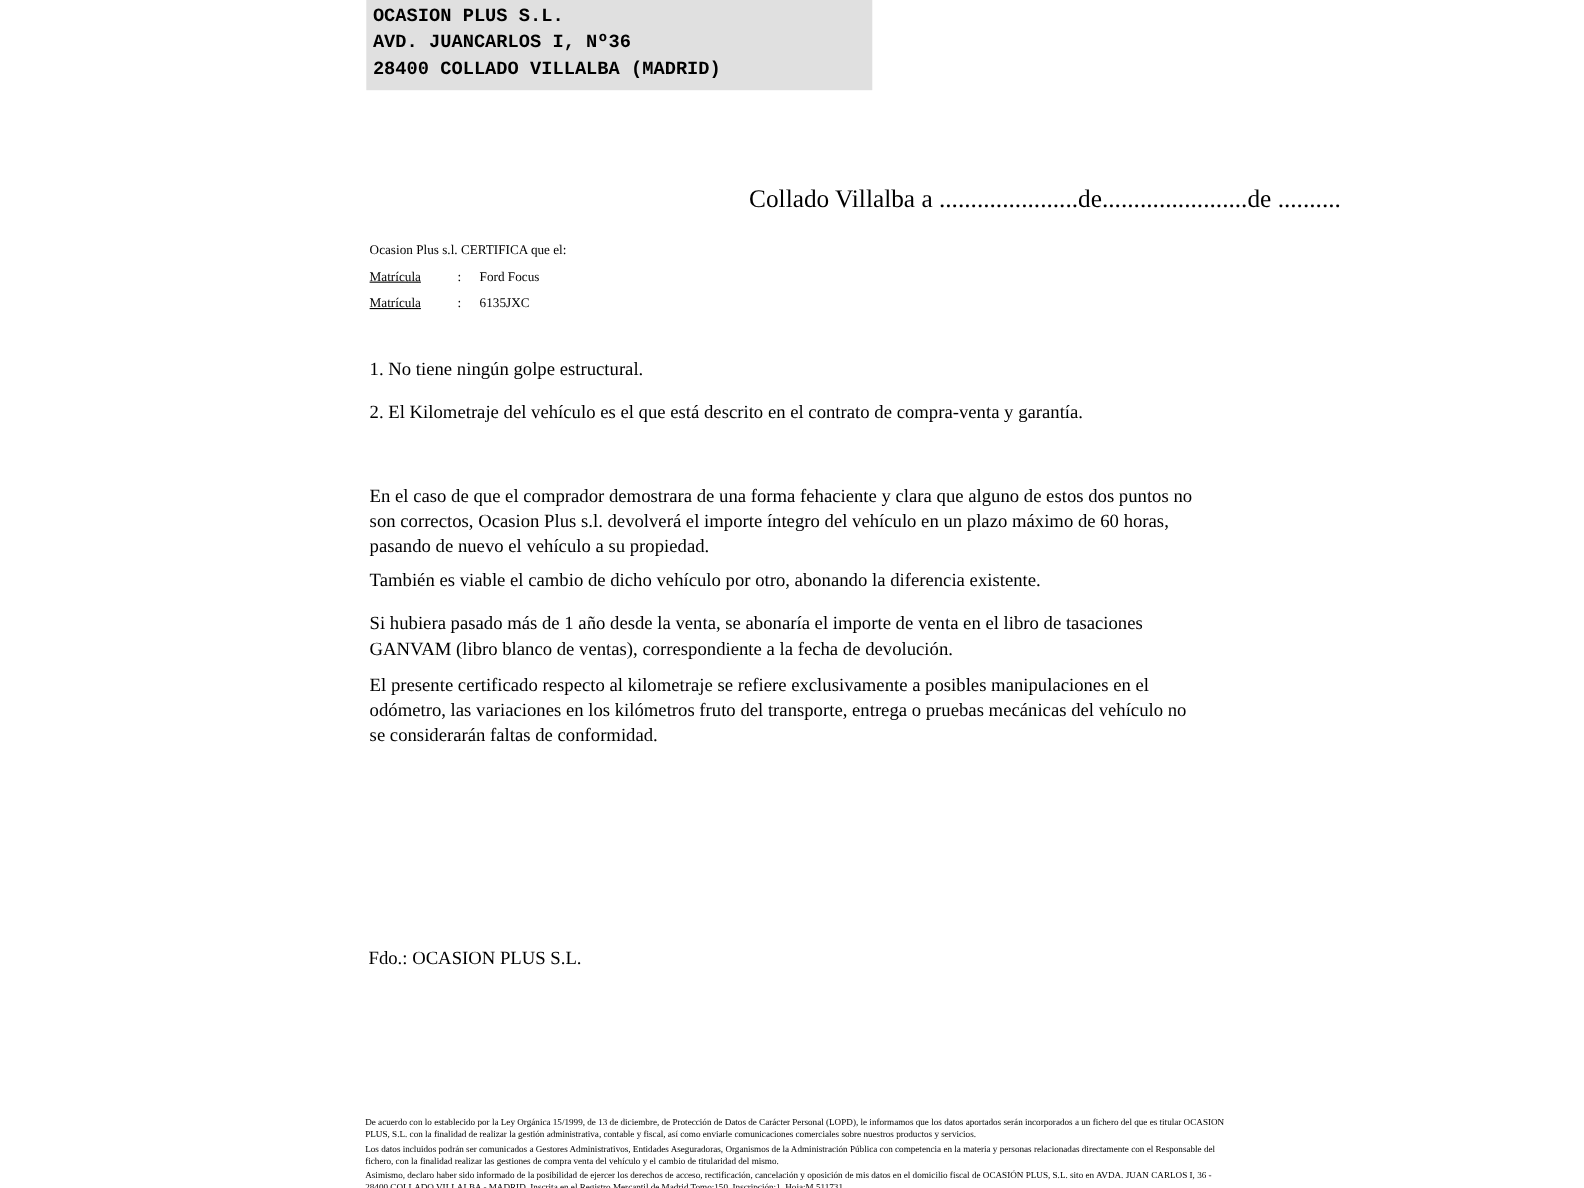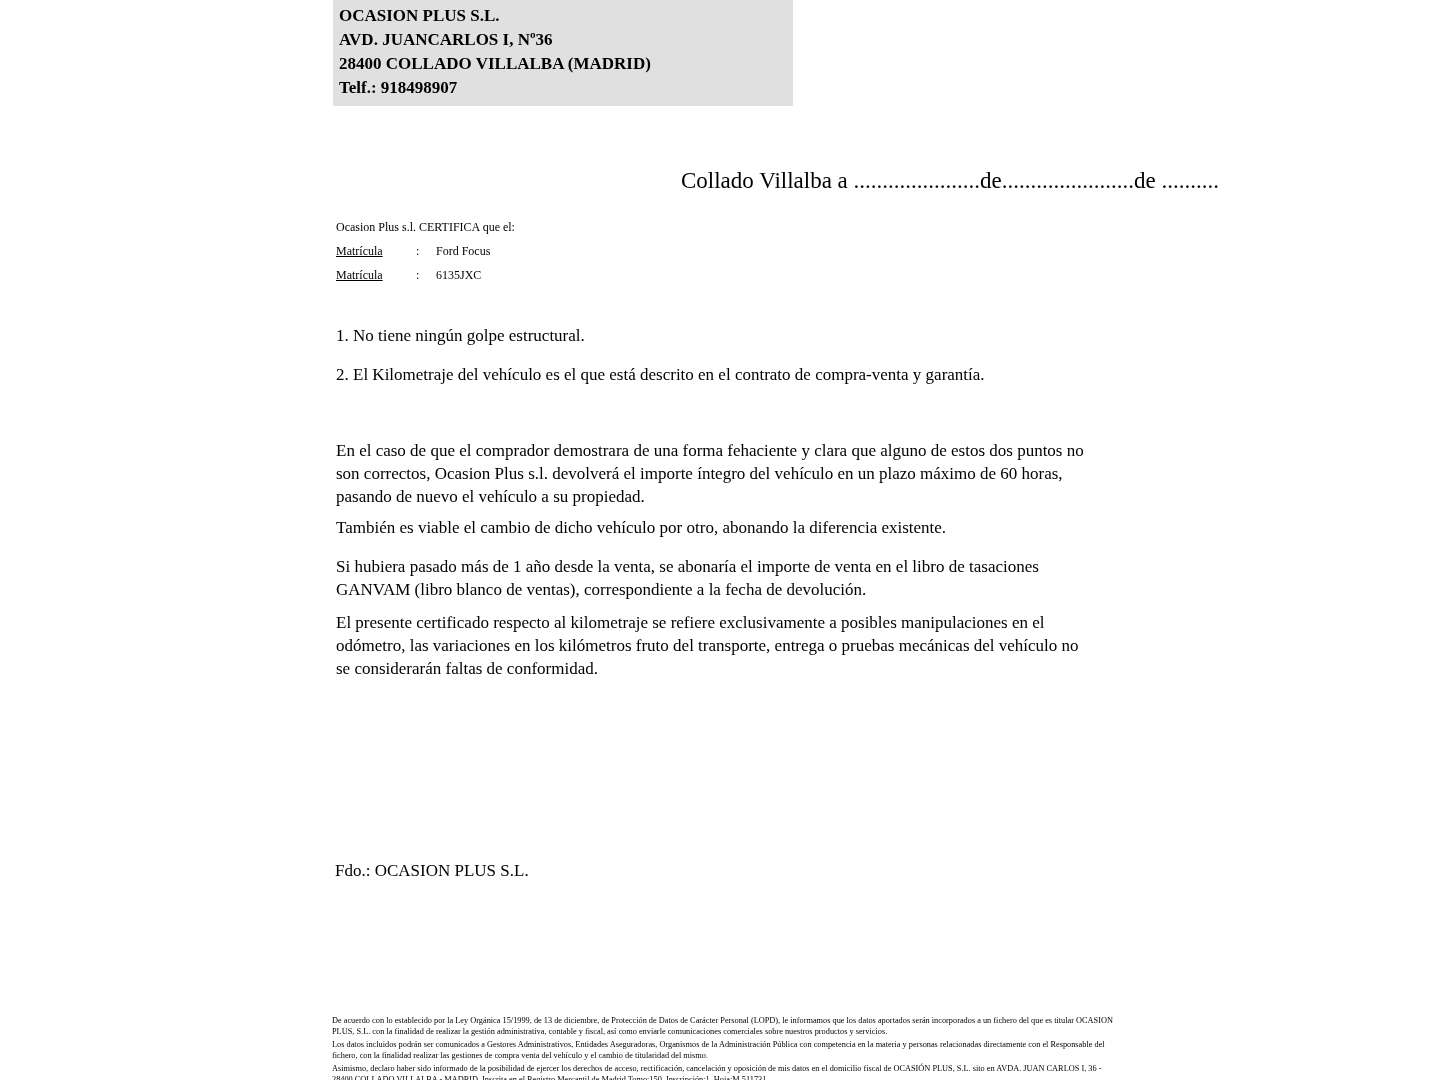--- a/index.html
+++ b/index.html
@@ -27,21 +27,21 @@
   
   .letterhead {
     position: absolute;
     left: 333px;
     top: 0px;
     width: 460px;
     padding: 4px 0 6px 0;
     background: #e0e0e0;
   }
   .letterhead .lh-line {
-    font-family: Liberation Serif, serif;
+    font-family: Liberation Mono, monospace;
     font-weight: bold;
     font-size: 17px;
     line-height: 24px;
     padding-left: 6px;
     white-space: nowrap;
   }
 
   
   .date-line {
     position: absolute;
@@ -126,21 +126,20 @@
 </style>
 </head>
 <body>
 
 <div class="page">
 
   <div class="letterhead">
     <div class="lh-line">OCASION PLUS S.L.</div>
     <div class="lh-line">AVD. JUANCARLOS I, Nº36</div>
     <div class="lh-line">28400 COLLADO VILLALBA (MADRID)</div>
-    <div class="lh-line">Telf.: 918498907</div>
   </div>
 
   <div class="date-line">Collado Villalba a ......................de.......................de ..........</div>
 
   <div class="certifica">
     <div class="cert-row">Ocasion Plus s.l. CERTIFICA que el:</div>
     <div class="cert-row">
       <span class="cert-label">Matrícula</span><span class="cert-sep">:</span><span>Ford Focus</span>
     </div>
     <div class="cert-row">

